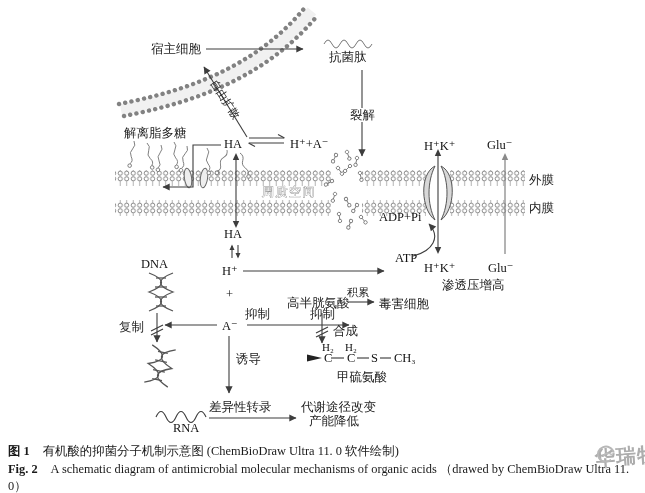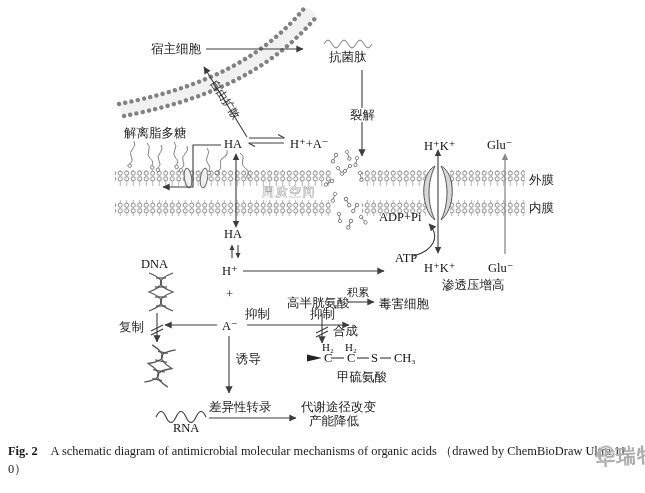--- a/index.html
+++ b/index.html
@@ -214,20 +214,21 @@
   <text class="lat" x="371" y="362">S</text>
   <text class="lat" x="394" y="362">CH₃</text>
   <text class="cjk" x="337" y="381">甲硫氨酸</text>
   <text class="lat" x="173" y="432">RNA</text>
   <text class="cjk" x="209" y="411">差异性转录</text>
   <text class="cjk" x="301" y="411">代谢途径改变</text>
   <text class="cjk" x="309" y="425">产能降低</text>
 </svg>
 
 <div class="caption">
+  <div><span class="cap-label">图 1</span><span>有机酸的抑菌分子机制示意图 (ChemBioDraw Ultra 11. 0 软件绘制)</span></div>
   <div><span class="cap-label">Fig. 2</span><span>A schematic diagram of antimicrobial molecular mechanisms of organic acids （drawed by ChemBioDraw Ultra 11. 0）</span></div>
 </div>
 
 <div class="watermark">
   <svg width="24" height="22" viewBox="0 0 24 22">
     <path d="M19,9 a8,7.5 0 1,0 -3.2,7" stroke="#b8b8b8" stroke-width="2" fill="none"></path>
     <path d="M8,12 q4,-5 9,-1" stroke="#bdbdbd" stroke-width="1.6" fill="none"></path>
   </svg>
   <span>华瑞牧业</span>
 </div>

